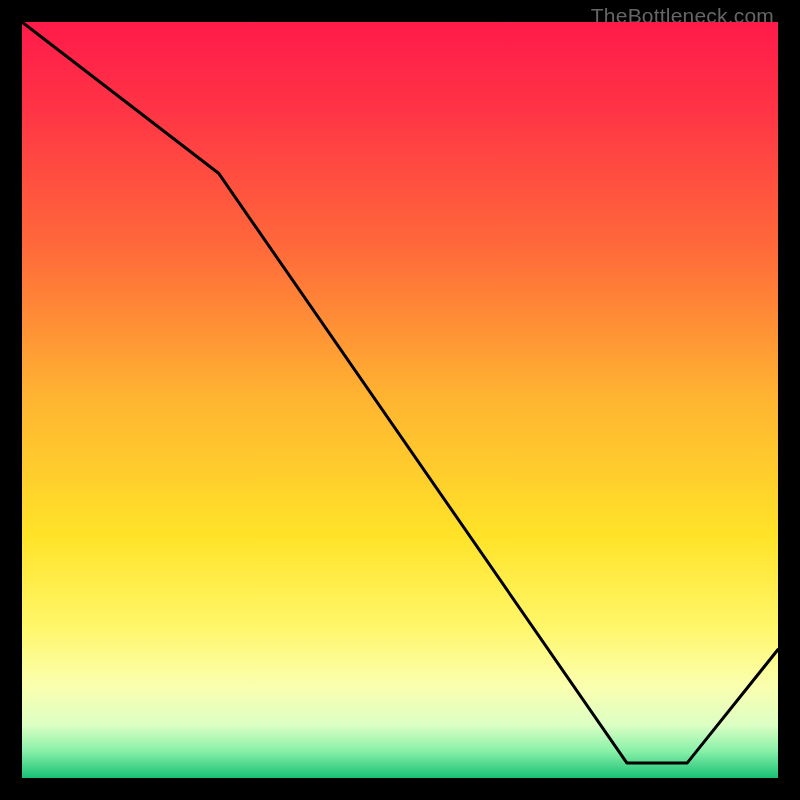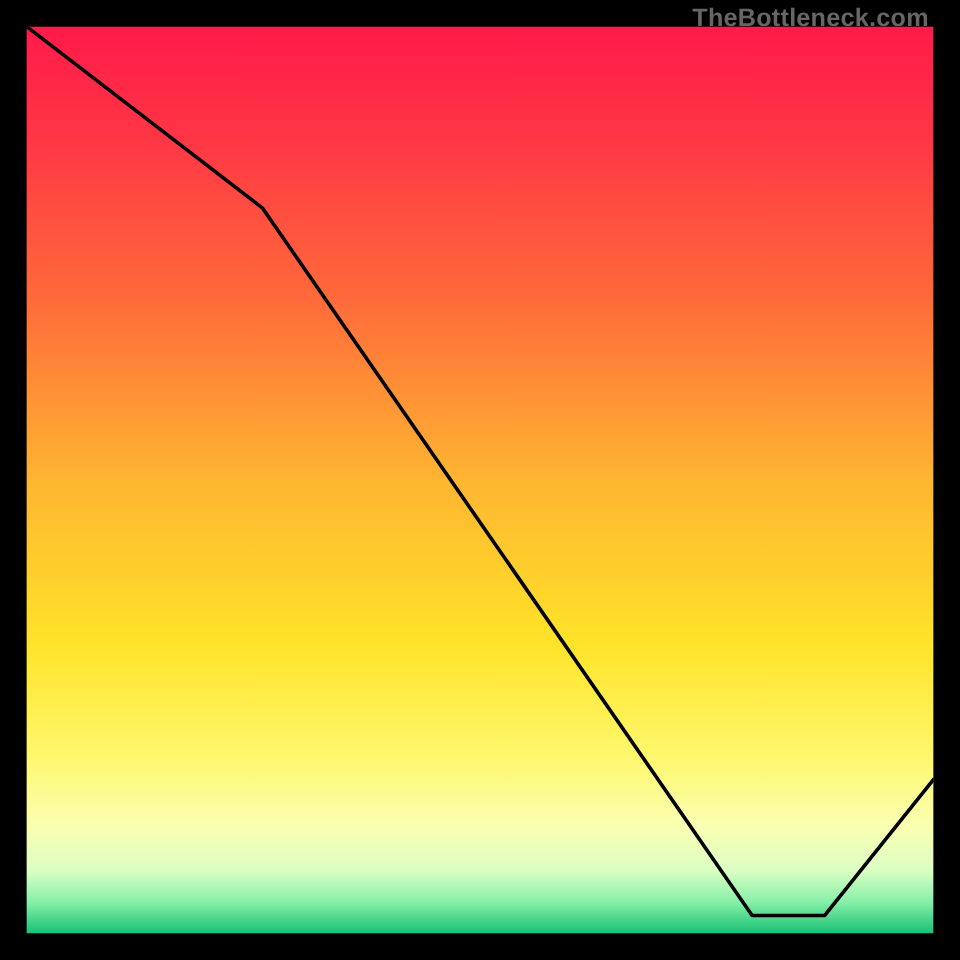--- a/index.html
+++ b/index.html
@@ -25,21 +25,21 @@
     top: 0;
     width: 756px;
     height: 756px;
   }
   .watermark {
     position: absolute;
     top: 4px;
     right: 26px;
     color: #666;
     font-size: 21px;
-    font-weight: 700;
+    font-weight: 400;
     letter-spacing: 0.2px;
   }
   .red-label {
     position: absolute;
     color: #d43a2a;
     font-size: 12px;
     font-weight: bold;
     white-space: nowrap;
   }
 </style>

